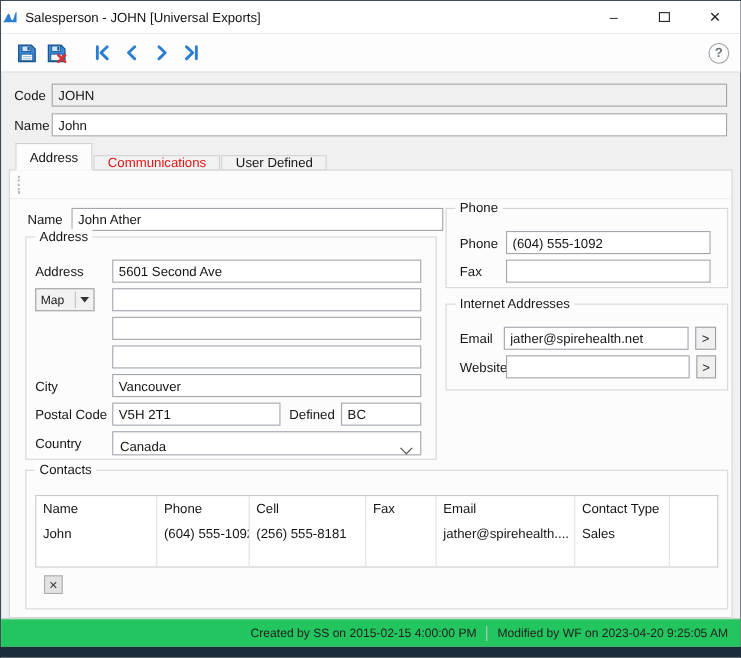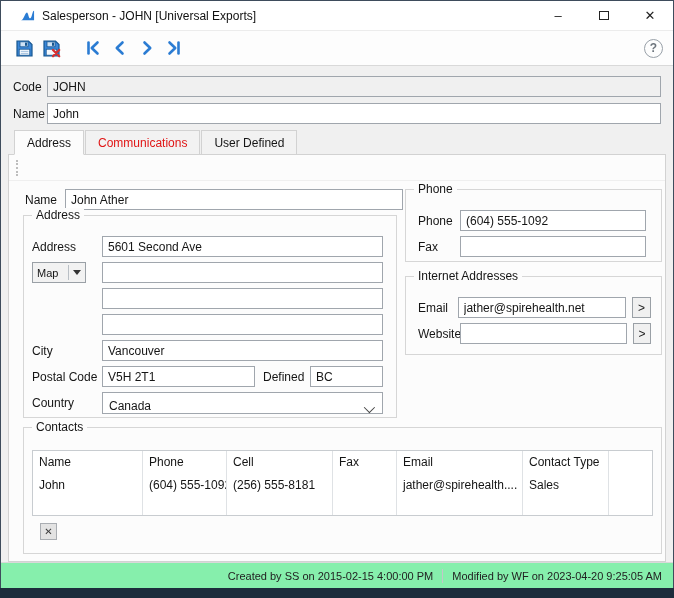--- a/index.html
+++ b/index.html
@@ -14,21 +14,21 @@
     width: 674px; height: 598px;
     background: #f0f0f0;
     border: 1px solid #3e4c5c; border-bottom: none;
     display: flex; flex-direction: column;
     position: relative;
   }
   
   .titlebar {
     height: 30px; background: #ffffff;
     display: flex; align-items: center;
-    padding-left: 19px;
+    padding-left: 0;
     border-bottom: 1px solid #ececec;
     flex: 0 0 30px;
   }
   .app-icon { display: flex; margin-right: 7px; }
   .title { font-size: 12px; color: #111; }
   .win-controls { margin-left: auto; display: flex; height: 100%; }
   .win-btn {
     width: 46px; height: 100%;
     display: flex; align-items: center; justify-content: center;
     font-size: 13px; color: #222; cursor: default;
@@ -66,21 +66,21 @@
     outline: none;
   }
   .hrow .txt { flex: 1; }
   .txt.readonly { background: #f0f0f0; }
   
   .tabstrip {
     flex: 0 0 25px; display: flex; align-items: flex-end;
     padding-left: 13px; position: relative; z-index: 2; margin-bottom: -1px;
   }
   .tab {
-    height: 25px; padding: 0 12px;
+    height: 14px; padding: 0 12px;
     display: flex; align-items: center;
     background: #f2f2f2;
     border: 1px solid #d2d2d2;
     margin-right: 1px; cursor: default;
   }
   .tab.active { height: 25px; background: #fcfcfc; border-bottom: 1px solid #fcfcfc; }
   .tab-comms { color: var(--alert-red, #e01515); }
   
   .tabpanel {
     flex: 1 1 auto; margin: 0 7px;
@@ -159,21 +159,21 @@
   .cfill { flex: 1; border-right: none; }
   .del-btn {
     margin: 7px 0 0 8px;
     width: 17px; height: 17px;
     background: #e3e3e3; border: 1px solid #a9adb2;
     font-size: 10px; color: #3a3a3a;
     display: flex; align-items: center; justify-content: center; cursor: default;
   }
   
   .statusbar {
-    flex: 0 0 26px; background: #86efac; border-top: 1px solid #d9d9d9;
+    flex: 0 0 26px; background: #22c55e; border-top: 1px solid #d9d9d9;
     display: flex; align-items: center; justify-content: flex-end;
     padding-right: 11px; font-size: 11px; color: #222;
   }
   .sb-sep { width: 1px; height: 14px; background: #c3c6c9; margin: 0 9px; }
   .bottom-band { flex: 0 0 10px; background: #1d2c3c; margin: 0 -1px; }
 </style>
 </head>
 <body>
 
 <div class="window">

